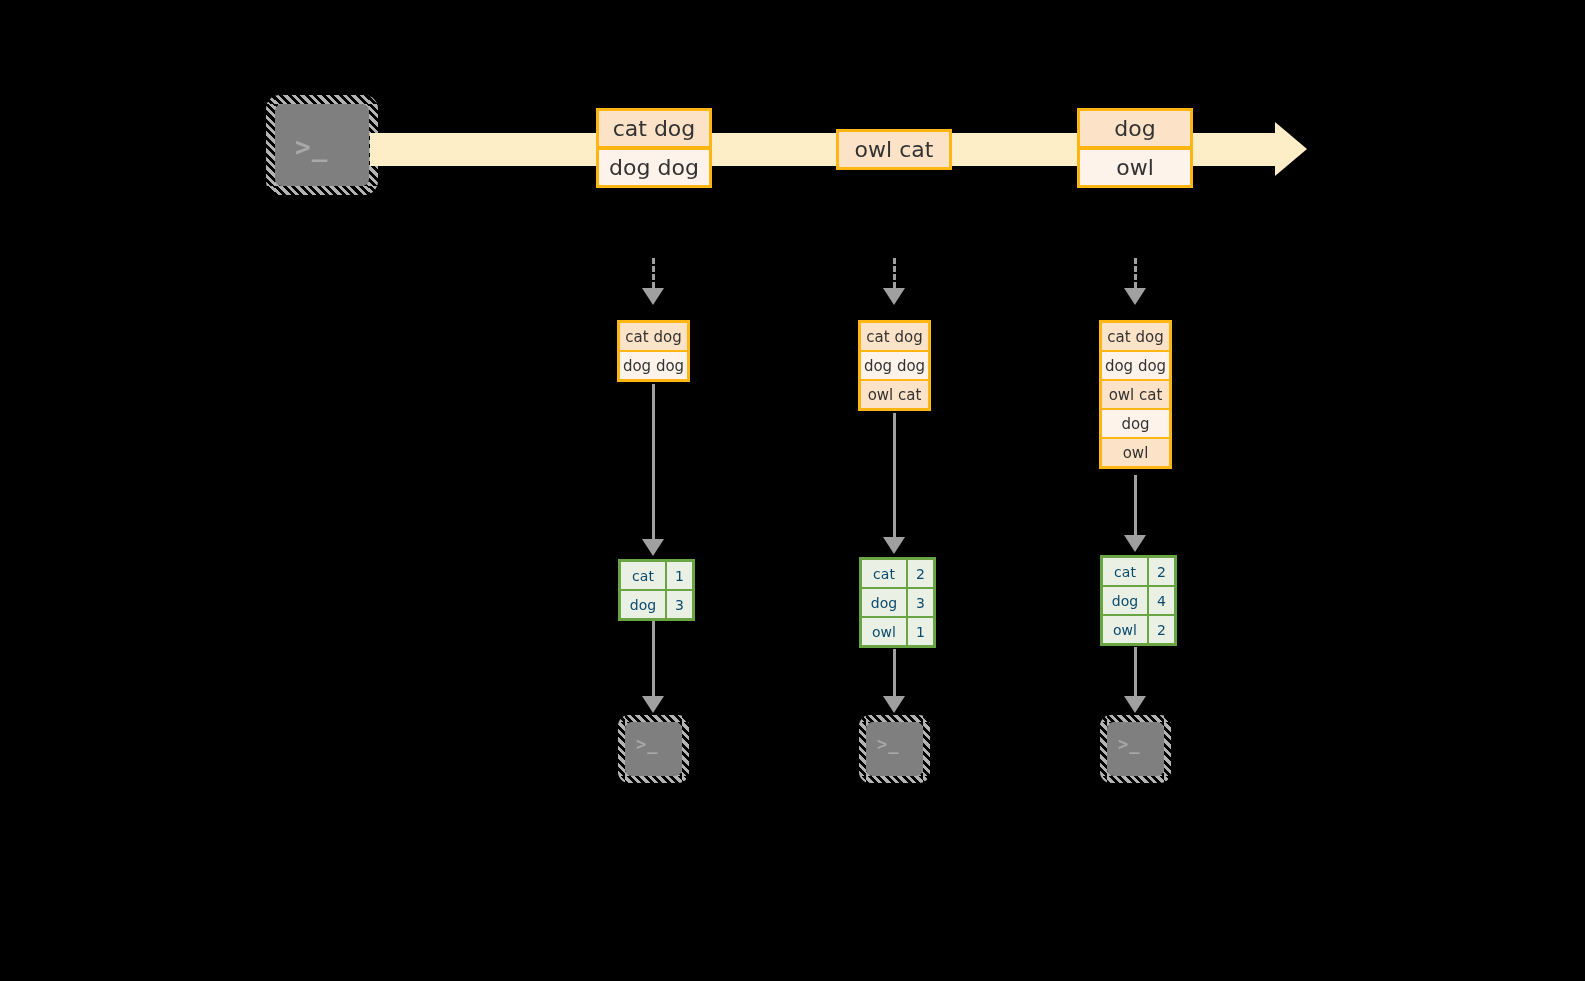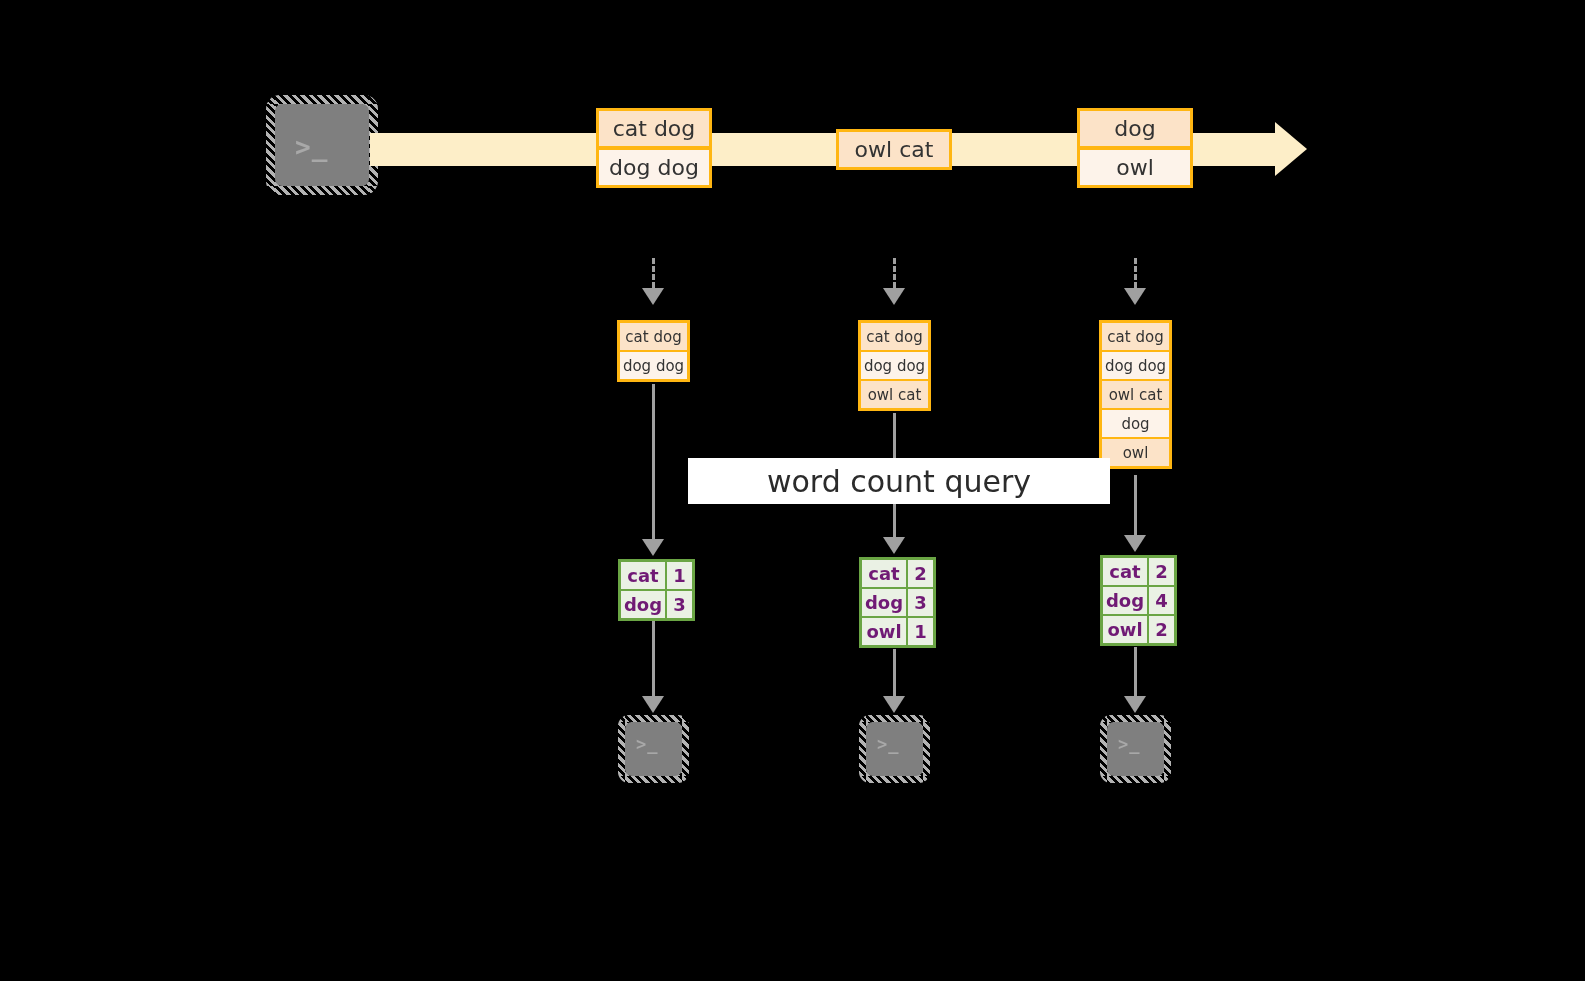--- a/index.html
+++ b/index.html
@@ -102,24 +102,23 @@
   .gtable .grow {
     display: flex;
     margin-bottom: 2px;
   }
   .gtable .grow:last-child { margin-bottom: 0; }
   .gtable .gcell {
     box-sizing: border-box;
     display: flex;
     align-items: center;
     justify-content: center;
-    color: #701a75;
-    font-size: 18px;
+    color: #0c4a6e;
+    font-size: 14px;
     background: #eaf1e4;
-    font-weight: bold;
   }
   .gtable .gcell.word  { width: 44px; height: 27px; margin-right: 2px; }
   .gtable .gcell.count { width: 25px; height: 27px; }
 
   
   .vline {
     position: absolute;
     background: #a0a0a0;
     width: 3px;
   }
@@ -263,15 +262,14 @@
   </div>
 
   <div class="vline" style="left:1134px; top:647px; height:49px;"></div>
   <div class="vhead" style="left:1124px; top:696px;"></div>
 
   <div class="terminal" style="left:1100px; top:715px; width:71px; height:68px; border-width:7px; border-radius:11px;">
     <div class="inner"></div>
     <span class="prompt" style="left:11px; top:14px; font-size:17px;">&gt;_</span>
   </div>
 
-  <div class="banner" style="left:688px; top:458px; width:422px; height:46px; font-size:30px;">word count query</div>
 
 </div>
 
 </body></html>

